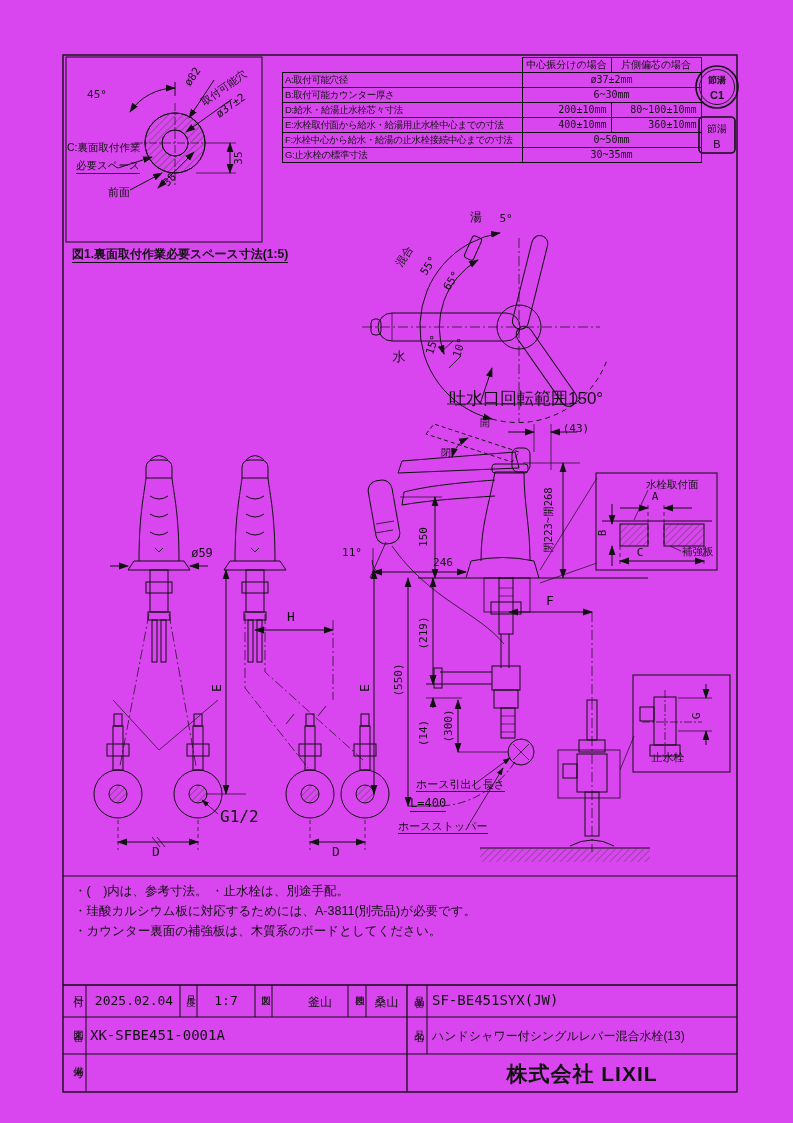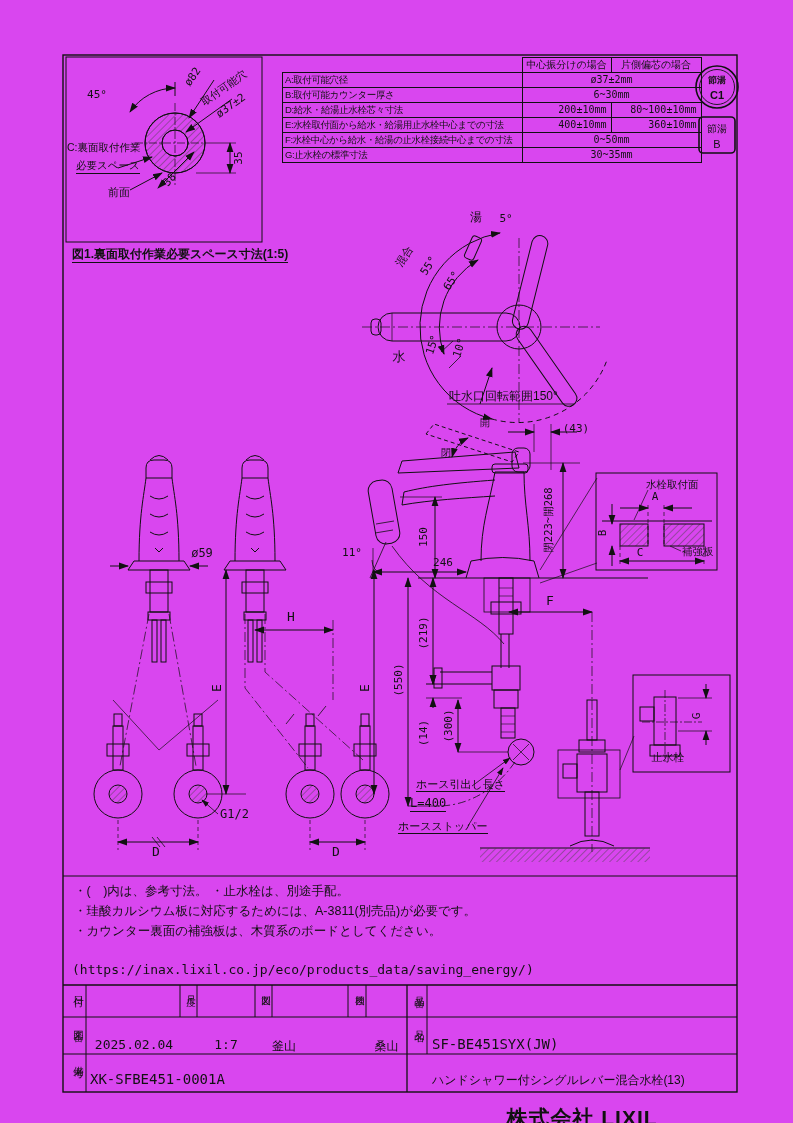--- a/index.html
+++ b/index.html
@@ -21,21 +21,21 @@
              table-layout:fixed;font-size:10px;line-height:1;}
   table.spec td{border:1px solid #111;height:14px;padding:0 2px;overflow:hidden;white-space:nowrap;}
   table.spec td.nob{border:none;}
   table.spec td.hd{text-align:center;font-size:10px;}
   table.spec td.lab{font-size:9.5px;letter-spacing:-0.4px;}
   table.spec td.vc{text-align:center;font-family:"DejaVu Sans Mono",monospace;}
   table.spec td.vr{text-align:right;font-family:"DejaVu Sans Mono",monospace;padding-right:4px;margin-left:14px;}
   
   .vlabel{writing-mode:vertical-rl;text-orientation:upright;font-size:10.5px;letter-spacing:1px;
           position:absolute;text-align:center;}
-  .tb{position:absolute;font-size:13px;white-space:nowrap;margin-top:44px;}
+  .tb{position:absolute;font-size:13px;white-space:nowrap;}
   .company{font-weight:700;font-size:21px;letter-spacing:1px;text-align:center;}
   .note{position:absolute;font-size:12.5px;white-space:nowrap;}
 </style>
 </head>
 <body>
 
 <div class="sheet">
 
   <svg width="793" height="1123" viewBox="0 0 793 1123">
     <defs>
@@ -362,21 +362,21 @@
   <span class="lb cap ul" style="left:72px;top:248px">図1.裏面取付作業必要スペース寸法(1:5)</span>
 
   <span class="lb cc" style="left:476px;top:218px;font-size:12px">湯</span>
   <span class="lb cc mono" style="left:506px;top:219px">5°</span>
   <span class="lb r55" style="left:404px;top:256px;font-size:11px">混合</span>
   <span class="lb r55 mono" style="left:429px;top:266px">55°</span>
   <span class="lb r55 mono" style="left:452px;top:281px">65°</span>
   <span class="lb r75 mono" style="left:433px;top:345px">15°</span>
   <span class="lb r75 mono" style="left:460px;top:348px">10°</span>
   <span class="lb cc" style="left:399px;top:357px;font-size:13px">水</span>
-  <span class="lb" style="left:449px;top:390px;font-size:12px">吐水口回転範囲150°</span>
+  <span class="lb" style="left:449px;top:390px;font-size:17px">吐水口回転範囲150°</span>
 
   <span class="lb cc mono" style="left:576px;top:429px">(43)</span>
   <span class="lb cc" style="left:485px;top:422px;font-size:10px">開</span>
   <span class="lb cc" style="left:446px;top:452px;font-size:10px">閉</span>
   <span class="lb rc mono" style="left:549px;top:520px;font-size:10.5px">閉223~開268</span>
   <span class="lb rc mono" style="left:424px;top:537px">150</span>
   <span class="lb cc mono" style="left:443px;top:563px">246</span>
   <span class="lb cc mono" style="left:352px;top:553px;">11°</span>
   <span class="lb cc mono" style="left:550px;top:601px;font-size:13px">F</span>
   <span class="lb rc mono" style="left:399px;top:680px">(550)</span>
@@ -386,41 +386,40 @@
   <span class="lb ul" style="left:416px;top:778px;font-size:11px">ホース引出し長さ</span>
   <span class="lb ul mono" style="left:410px;top:797px;font-size:12px">L=400</span>
   <span class="lb ul" style="left:398px;top:820px;font-size:11px">ホースストッパー</span>
 
   <span class="lb cc mono" style="left:202px;top:554px;font-size:12px">ø59</span>
   <span class="lb cc mono" style="left:291px;top:617px;font-size:13px">H</span>
   <span class="lb rc mono" style="left:217px;top:688px;font-size:13px">E</span>
   <span class="lb rc mono" style="left:365px;top:688px;font-size:13px">E</span>
   <span class="lb cc mono" style="left:156px;top:852px;font-size:13px">D</span>
   <span class="lb cc mono" style="left:336px;top:852px;font-size:13px">D</span>
-  <span class="lb mono" style="left:220px;top:808px;font-size:12px">G1/2</span>
+  <span class="lb mono" style="left:220px;top:808px;font-size:16px">G1/2</span>
 
   <span class="lb" style="left:646px;top:479px;font-size:10.5px">水栓取付面</span>
   <span class="lb cc mono" style="left:655px;top:497px">A</span>
   <span class="lb rc mono" style="left:603px;top:533px">B</span>
   <span class="lb cc mono" style="left:640px;top:553px">C</span>
   <span class="lb" style="left:682px;top:546px;font-size:10.5px">補強板</span>
   <span class="lb rc mono" style="left:697px;top:716px">G</span>
   <span class="lb cc" style="left:668px;top:757px;font-size:11px">止水栓</span>
 
   <span class="note" style="left:74px;top:883px">・(　)内は、参考寸法。 ・止水栓は、別途手配。</span>
   <span class="note" style="left:74px;top:903px">・珪酸カルシウム板に対応するためには、A-3811(別売品)が必要です。</span>
   <span class="note" style="left:74px;top:923px">・カウンター裏面の補強板は、木質系のボードとしてください。</span>
-  <span class="note mono" style="left:72px;top:962px;font-size:13px">(https://inax.lixil.co.jp/eco/products_data/saving_energy/)</span>
 
   <span class="vlabel" style="left:66px;top:988px;width:20px">日付</span>
   <span class="tb mono" style="left:88px;top:993px;width:92px;text-align:center">2025.02.04</span>
   <span class="vlabel" style="left:180px;top:988px;width:17px;font-size:9.5px">尺度</span>
   <span class="tb mono" style="left:197px;top:993px;width:58px;text-align:center">1:7</span>
   <span class="vlabel" style="left:255px;top:988px;width:17px;font-size:9.5px">製図</span>
-  <span class="tb" style="left:272px;top:994px;width:96px;text-align:left;font-size:12px">釜山</span>
+  <span class="tb" style="left:272px;top:994px;width:96px;text-align:center;font-size:12px">釜山</span>
   <span class="vlabel" style="left:348px;top:988px;width:18px;font-size:9.5px">検図</span>
   <span class="tb" style="left:366px;top:994px;width:41px;text-align:center;font-size:12px">桑山</span>
   <span class="vlabel" style="left:407px;top:988px;width:20px">品番</span>
   <span class="tb mono" style="left:432px;top:992px;font-size:14px">SF-BE451SYX(JW)</span>
   <span class="vlabel" style="left:66px;top:1022px;width:20px">図番</span>
   <span class="tb mono" style="left:90px;top:1027px;font-size:14px">XK-SFBE451-0001A</span>
   <span class="vlabel" style="left:407px;top:1022px;width:20px">品名</span>
   <span class="tb" style="left:432px;top:1028px;font-size:12px">ハンドシャワー付シングルレバー混合水栓(13)</span>
   <span class="vlabel" style="left:66px;top:1058px;width:20px">備考</span>
   <span class="tb company" style="left:437px;top:1060px;width:290px">株式会社 LIXIL</span>

